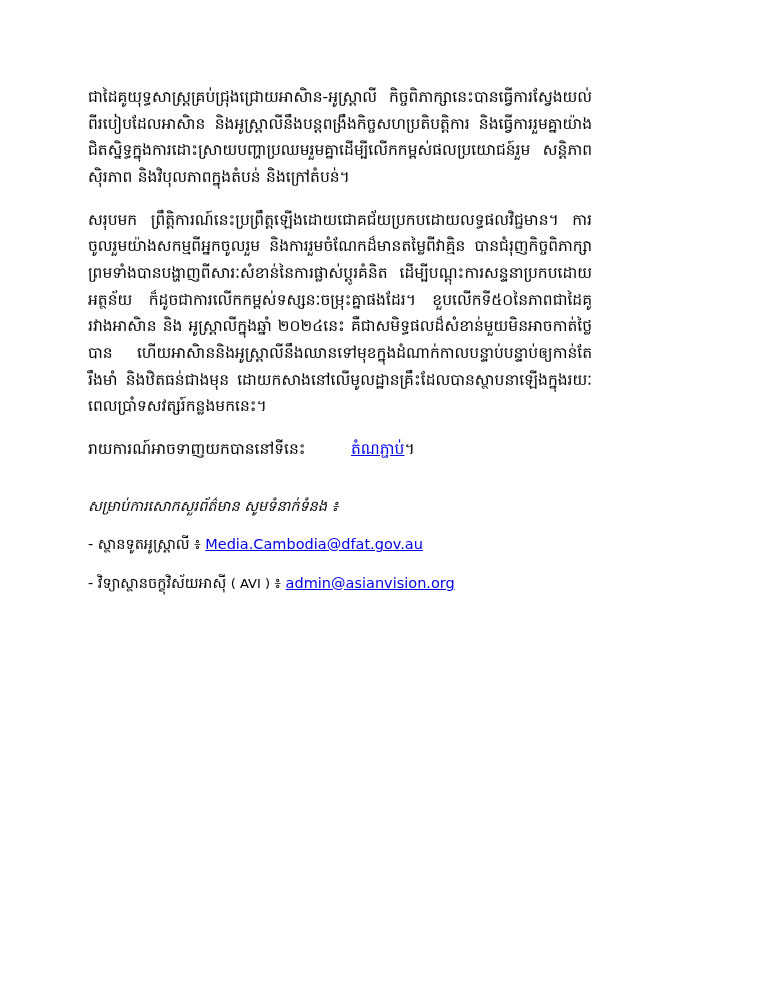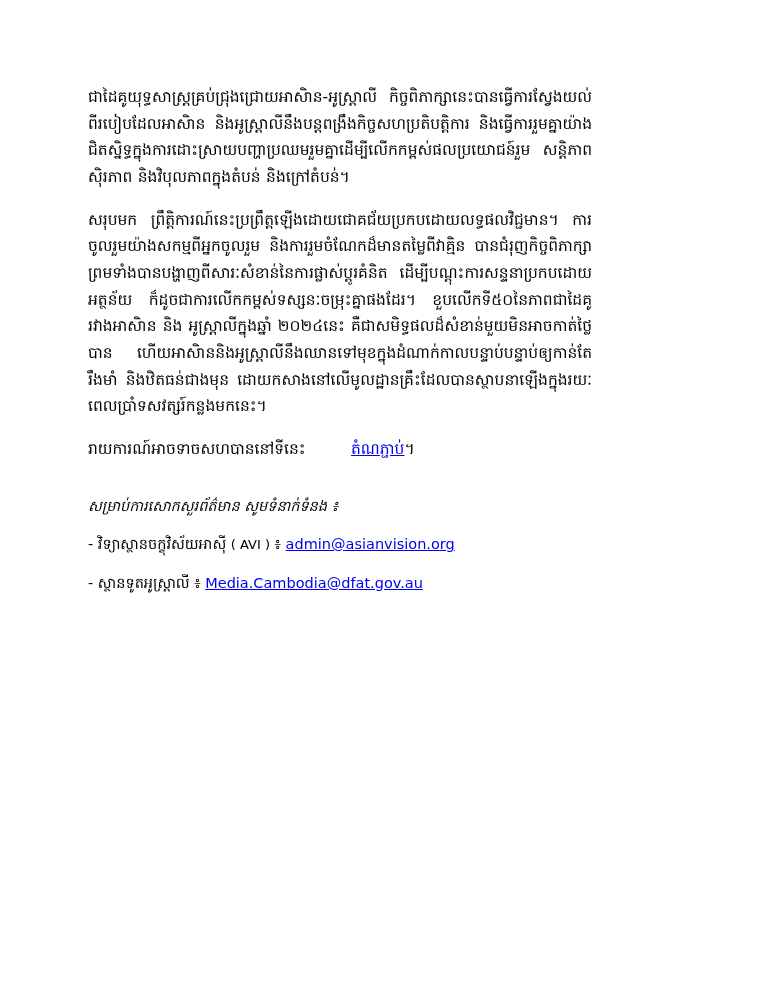--- a/index.html
+++ b/index.html
@@ -65,27 +65,27 @@
 <body>
 
 <div class="page">
   <div class="doc-body">
 
     <p class="para">ជាដៃគូយុទ្ធសាស្ត្រគ្រប់ជ្រុងជ្រោយអាសិាន-អូស្ត្រាលី កិច្ចពិភាក្សានេះបានធ្វើការស្វែងយល់ពីរបៀបដែលអាសិាន និងអូស្ត្រាលីនឹងបន្តពង្រឹងកិច្ចសហប្រតិបត្តិការ និងធ្វើការរួមគ្នាយ៉ាងជិតស្និទ្ធក្នុងការដោះស្រាយបញ្ហាប្រឈមរួមគ្នាដើម្បីលើកកម្ពស់ផលប្រយោជន៍រួម សន្តិភាព សុិរភាព និងវិបុលភាពក្នុងតំបន់ និងក្រៅតំបន់។</p>
 
     <p class="para">សរុបមក ព្រឹត្តិការណ៍នេះប្រព្រឹត្តឡើងដោយជោគជ័យប្រកបដោយលទ្ធផលវិជ្ជមាន។ ការចូលរួមយ៉ាងសកម្មពីអ្នកចូលរួម និងការរួមចំណែកដ៏មានតម្លៃពីវាគ្មិន បានជំរុញកិច្ចពិភាក្សា ព្រមទាំងបានបង្ហាញពីសារៈសំខាន់នៃការផ្លាស់ប្តូរគំនិត ដើម្បីបណ្តុះការសន្ទនាប្រកបដោយអត្ថន័យ ក៏ដូចជាការលើកកម្ពស់ទស្សនៈចម្រុះគ្នាផងដែរ។ ខួបលើកទី៥០នៃភាពជាដៃគូរវាងអាសិាន និង អូស្ត្រាលីក្នុងឆ្នាំ ២០២៤នេះ គឺជាសមិទ្ធផលដ៏សំខាន់មួយមិនអាចកាត់ថ្លៃបាន ហើយអាសិាននិងអូស្ត្រាលីនឹងឈានទៅមុខក្នុងដំណាក់កាលបន្ទាប់បន្ទាប់ឲ្យកាន់តែរឹងមាំ និងឋិតធន់ជាងមុន ដោយកសាងនៅលើមូលដ្ឋានគ្រឹះដែលបានស្ថាបនាឡើងក្នុងរយៈពេលប្រាំទសវត្សរ៍កន្លងមកនេះ។</p>
 
     <p class="para">
-      <span>រាយការណ៍អាចទាចសហបាននៅទីនេះ </span><a class="inline-link" href="#">តំណភ្ជាប់</a><span>។</span>
+      <span>រាយការណ៍អាចទាញយកបាននៅទីនេះ </span><a class="inline-link" href="#">តំណភ្ជាប់</a><span>។</span>
     </p>
 
     <p class="contact-intro">សម្រាប់ការសោកសួរព័ត៌មាន សូមទំនាក់ទំនង ៖</p>
 
     <p class="contact-line">
-      <span>- វិទ្យាស្ថានចក្ខុវិស័យអាស៊ី </span><span class="avi-note">( AVI )</span><span> ៖ </span><a class="link" href="#">admin@asianvision.org</a>
+      <span>- ស្ថានទូតអូស្ត្រាលី ៖ </span><a class="link" href="#">Media.Cambodia@dfat.gov.au</a>
     </p>
 
     <p class="contact-line">
-      <span>- ស្ថានទូតអូស្ត្រាលី ៖ </span><a class="link" href="#">Media.Cambodia@dfat.gov.au</a>
+      <span>- វិទ្យាស្ថានចក្ខុវិស័យអាស៊ី </span><span class="avi-note">( AVI )</span><span> ៖ </span><a class="link" href="#">admin@asianvision.org</a>
     </p>
 
   </div>
 </div>
 
 </body></html>

